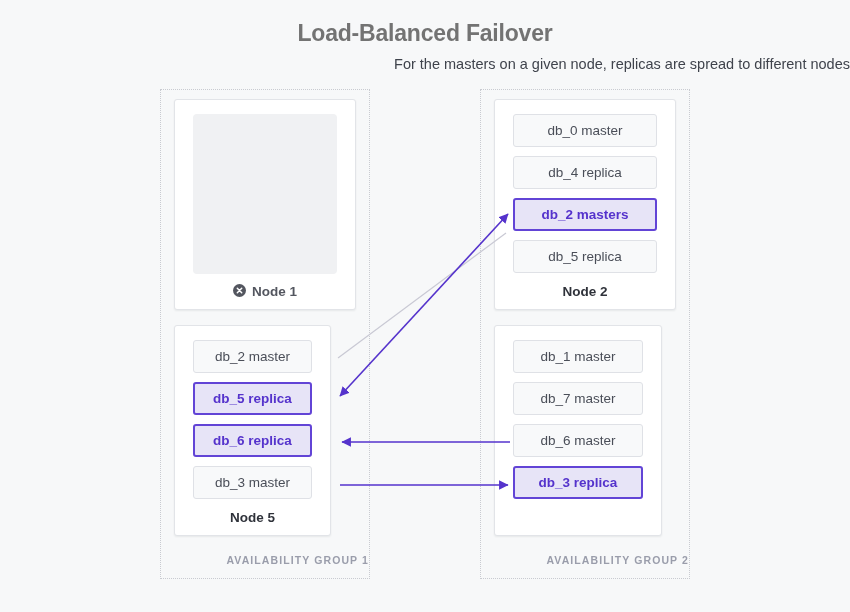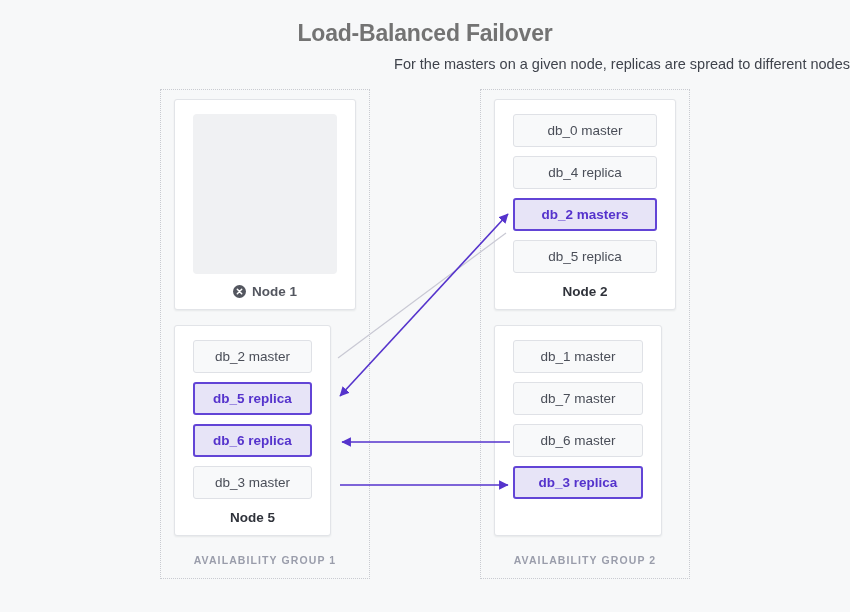--- a/index.html
+++ b/index.html
@@ -50,21 +50,21 @@
     background: transparent;
     box-sizing: border-box;
   }
   #group-1 { left: 160px; top: 89px; width: 210px; height: 490px; }
   #group-2 { left: 480px; top: 89px; width: 210px; height: 490px; }
 
   .group-label {
     position: absolute;
     left: 0;
     width: 100%;
-    text-align: center;
+    text-align: right;
     bottom: 12px;
     font-size: 10.5px;
     font-weight: bold;
     letter-spacing: 1.1px;
     color: #9a9dab;
   }
 
   
   .node {
     position: absolute;
@@ -117,21 +117,20 @@
   .node-label {
     position: absolute;
     left: 0;
     width: 100%;
     bottom: 10px;
     text-align: center;
     font-size: 13.5px;
     font-weight: bold;
     color: #2f323a;
     display: flex;
-    align-items: center;
     justify-content: center;
     gap: 6px;
   }
   .node-label.failed { color: #53565f; }
 
   .x-circle {
     display: inline-block;
     width: 13px;
     height: 13px;
     position: relative;

